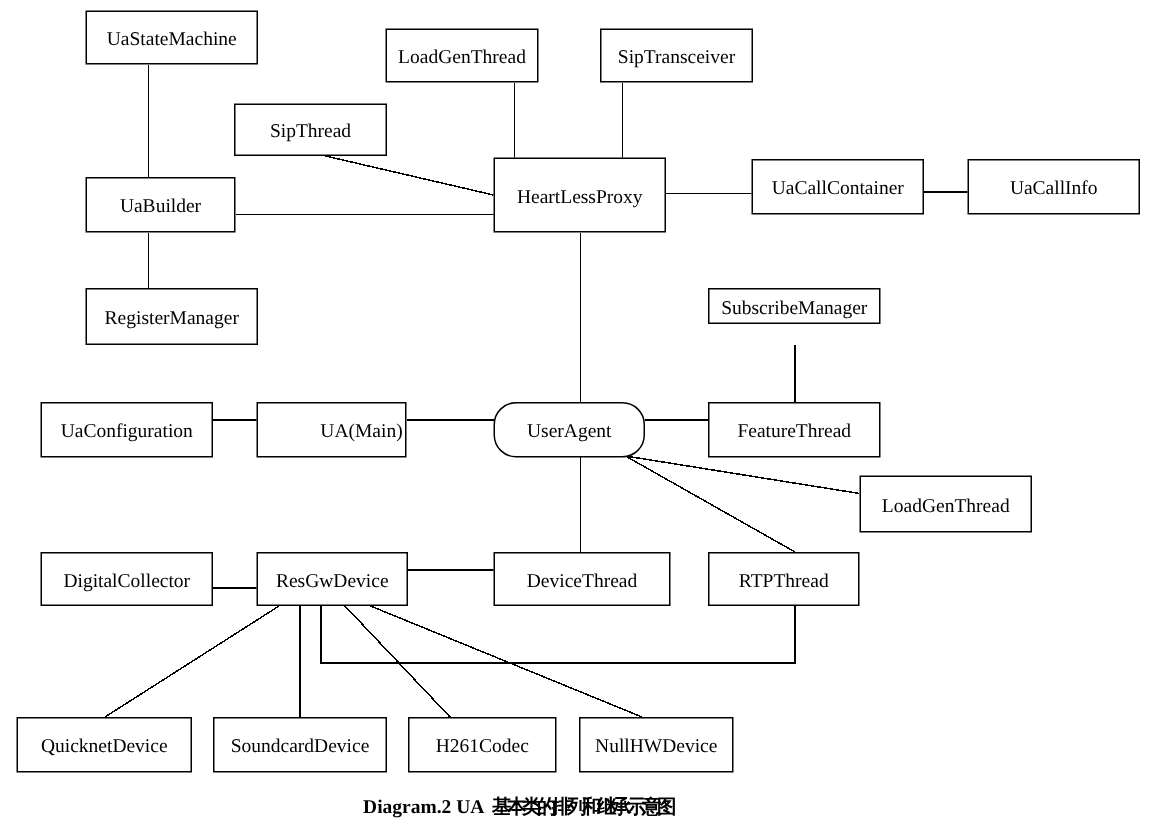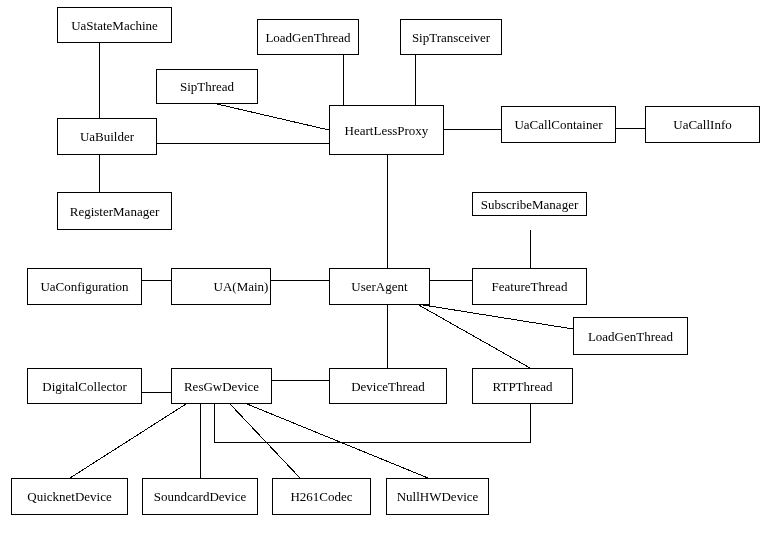--- a/index.html
+++ b/index.html
@@ -71,25 +71,28 @@
       <div class="node" style="left: 400px; top: 19px; width: 102px; height: 36px;">SipTransceiver</div>
       <div class="node" style="left: 156px; top: 69px; width: 102px; height: 35px;">SipThread</div>
       <div class="node" style="left: 329px; top: 105px; width: 115px; height: 50px;">HeartLessProxy</div>
       <div class="node" style="left: 501px; top: 106px; width: 115px; height: 37px;">UaCallContainer</div>
       <div class="node" style="left: 645px; top: 106px; width: 115px; height: 37px;">UaCallInfo</div>
       <div class="node" style="left: 57px; top: 118px; width: 100px; height: 37px;">UaBuilder</div>
       <div class="node" style="left: 57px; top: 192px; width: 115px; height: 38px;">RegisterManager</div>
       <div class="node" style="left: 472px; top: 192px; width: 115px; height: 24px;">SubscribeManager</div>
       <div class="node" style="left: 27px; top: 268px; width: 115px; height: 37px;">UaConfiguration</div>
       <div class="node" style="left: 171px; top: 268px; width: 100px; height: 37px; padding-left: 40px;">UA(Main)</div>
-      <div class="node" style="left: 329px; top: 268px; width: 101px; height: 37px;">UserAgent</div>
+      <div class="node" style="left: 329px; top: 268px; width: 101px; height: 37px; border-radius: 15px;">UserAgent</div>
       <div class="node" style="left: 472px; top: 268px; width: 115px; height: 37px;">FeatureThread</div>
       <div class="node" style="left: 573px; top: 317px; width: 115px; height: 38px;">LoadGenThread</div>
       <div class="node" style="left: 27px; top: 368px; width: 115px; height: 36px;">DigitalCollector</div>
       <div class="node" style="left: 171px; top: 368px; width: 101px; height: 36px;">ResGwDevice</div>
       <div class="node" style="left: 329px; top: 368px; width: 118px; height: 36px;">DeviceThread</div>
       <div class="node" style="left: 472px; top: 368px; width: 101px; height: 36px;">RTPThread</div>
       <div class="node" style="left: 11px; top: 478px; width: 117px; height: 37px;">QuicknetDevice</div>
       <div class="node" style="left: 142px; top: 478px; width: 116px; height: 37px;">SoundcardDevice</div>
       <div class="node" style="left: 272px; top: 478px; width: 99px; height: 37px;">H261Codec</div>
       <div class="node" style="left: 386px; top: 478px; width: 103px; height: 37px;">NullHWDevice</div>
     </div>
+  <div class="caption">
+    <span class="caption-latin">Diagram.2 UA</span><span class="caption-cjk">基本类的排列和继承示意图</span>
+  </div>
 </div>
 
 </body></html>

